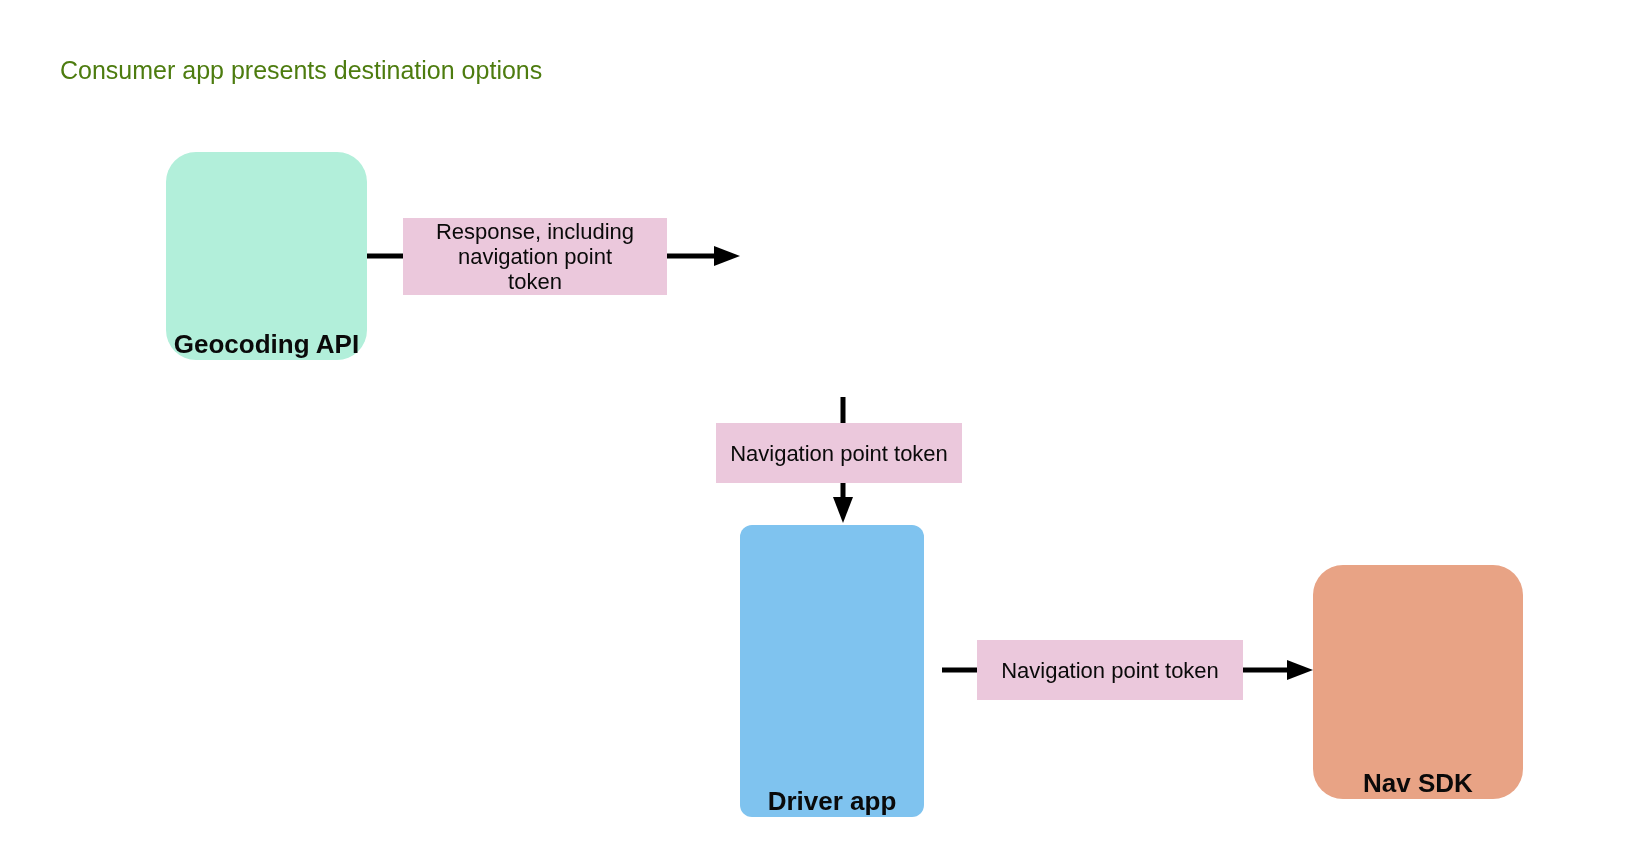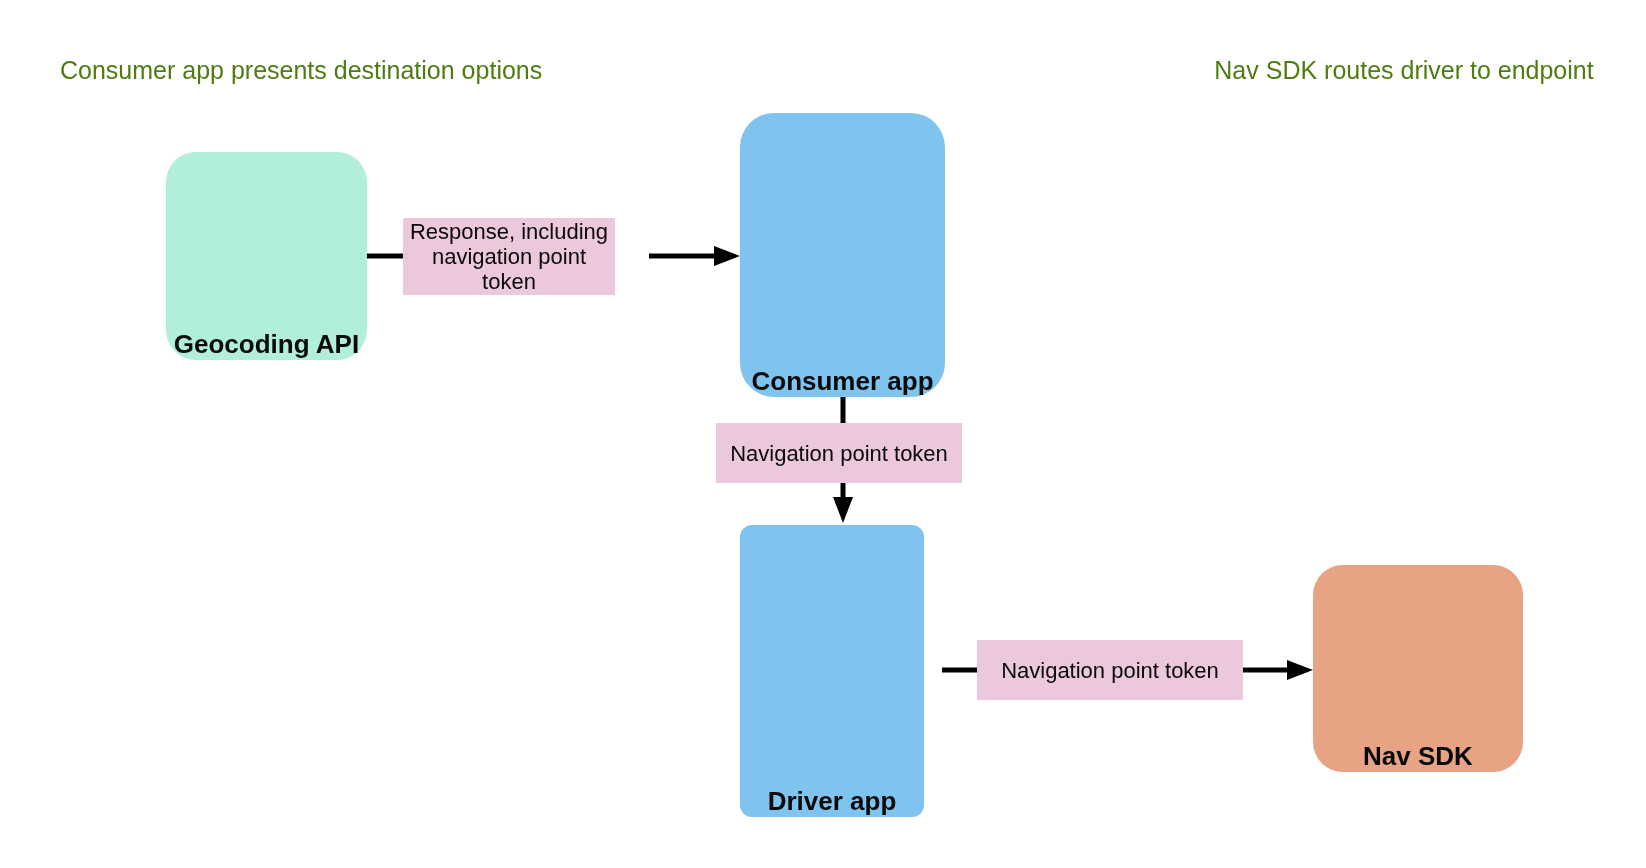--- a/index.html
+++ b/index.html
@@ -30,54 +30,53 @@
     align-items: flex-end;
     justify-content: center;
     font-size: 26px;
     font-weight: 700;
     text-align: center;
     color: #0a0a0a;
   }
   #node-geocoding-api { left: 166px; top: 152px; width: 201px; height: 208px; border-radius: 30px; background: #b2efda; }
   #node-consumer-app  { left: 740px; top: 113px; width: 205px; height: 284px; border-radius: 34px; background: #7fc3ef; }
   #node-driver-app    { left: 740px; top: 525px; width: 184px; height: 292px; border-radius: 12px; background: #7fc3ef; }
-  #node-nav-sdk       { left: 1313px; top: 565px; width: 210px; height: 207px; border-radius: 30px; background: #e8a385; }
+  #node-nav-sdk       { left: 1313px; top: 565px; width: 210px; height: 234px; border-radius: 30px; background: #e8a385; }
 
   .edge-label {
     position: absolute;
     display: flex;
     align-items: center;
     justify-content: center;
     font-size: 22px;
     line-height: 25px;
     text-align: center;
     background: #ebc8dc;
     color: #0a0a0a;
   }
-  #edge-label-response { left: 403px; top: 218px; width: 212px; height: 77px; white-space: pre-line; }
+  #edge-label-response { left: 403px; top: 218px; width: 264px; height: 77px; white-space: pre-line; }
   #edge-label-token-1  { left: 716px; top: 423px; width: 246px; height: 60px; white-space: nowrap; }
   #edge-label-token-2  { left: 977px; top: 640px; width: 266px; height: 60px; white-space: nowrap; }
 
   .arrow-layer {
     position: absolute;
     left: 0; top: 0;
     width: 1646px;
     height: 868px;
     pointer-events: none;
   }
   .arrow-line { stroke: #000000; stroke-width: 5; }
   .arrow-head { fill: #000000; }
 </style>
 </head>
 <body>
 
 <div class="canvas">
 
   <div class="header" id="header-step-1">Consumer app presents destination options</div>
-  <div class="header" id="header-step-3">Nav SDK routes driver to endpoint</div>
 
   <svg class="arrow-layer" viewBox="0 0 1646 868" xmlns="http://www.w3.org/2000/svg">
     <g>
       <line class="arrow-line" x1="367" y1="256" x2="403" y2="256"></line>
       <line class="arrow-line" x1="649" y1="256" x2="716" y2="256"></line>
       <polygon class="arrow-head" points="740,256 714,246 714,266"></polygon>
     </g>
     <g>
       <line class="arrow-line" x1="843" y1="397" x2="843" y2="423"></line>
       <line class="arrow-line" x1="843" y1="483" x2="843" y2="500"></line>
@@ -86,23 +85,20 @@
     <g>
       <line class="arrow-line" x1="942" y1="670" x2="977" y2="670"></line>
       <line class="arrow-line" x1="1243" y1="670" x2="1290" y2="670"></line>
       <polygon class="arrow-head" points="1313,670 1287,660 1287,680"></polygon>
     </g>
   </svg>
 
   <div class="node" id="node-geocoding-api">
     <span>Geocoding API</span>
   </div>
-  <div class="node" id="node-consumer-app">
-    <span>Consumer app</span>
-  </div>
   <div class="node" id="node-driver-app">
     <span>Driver app</span>
   </div>
   <div class="node" id="node-nav-sdk">
     <span>Nav SDK</span>
   </div>
 
   <div class="edge-label" id="edge-label-response">Response, including
 navigation point
 token</div>

